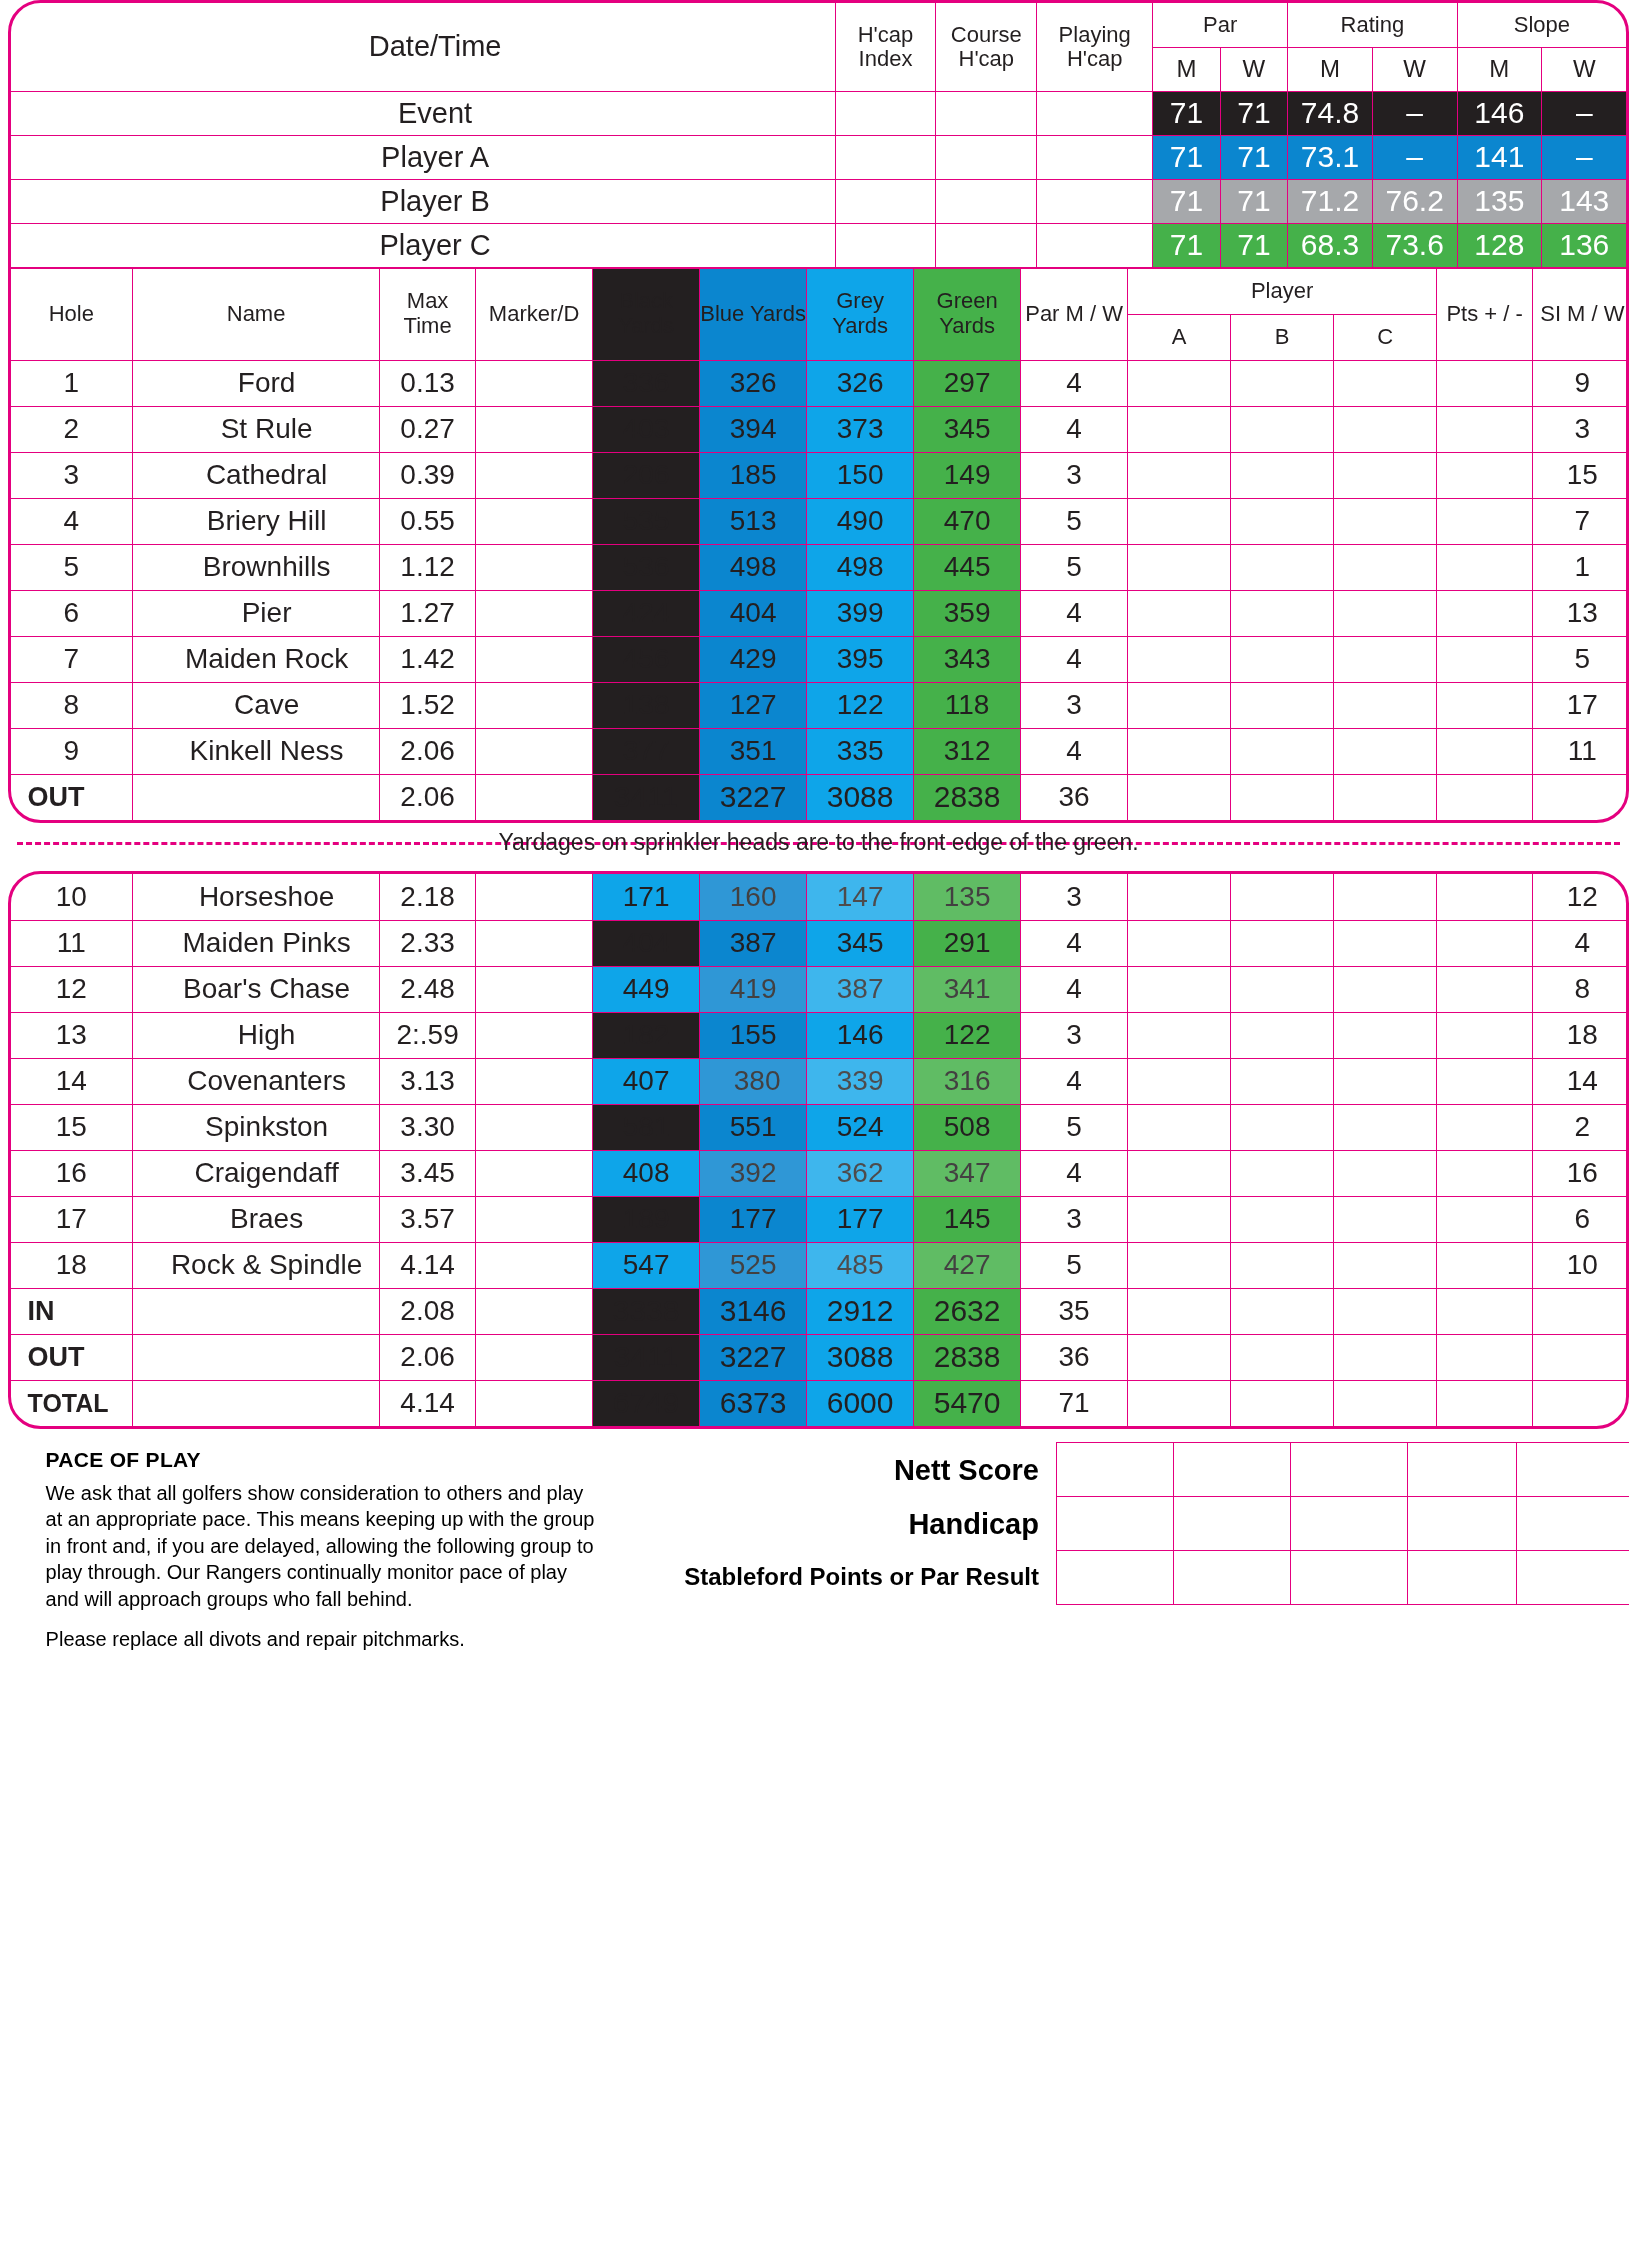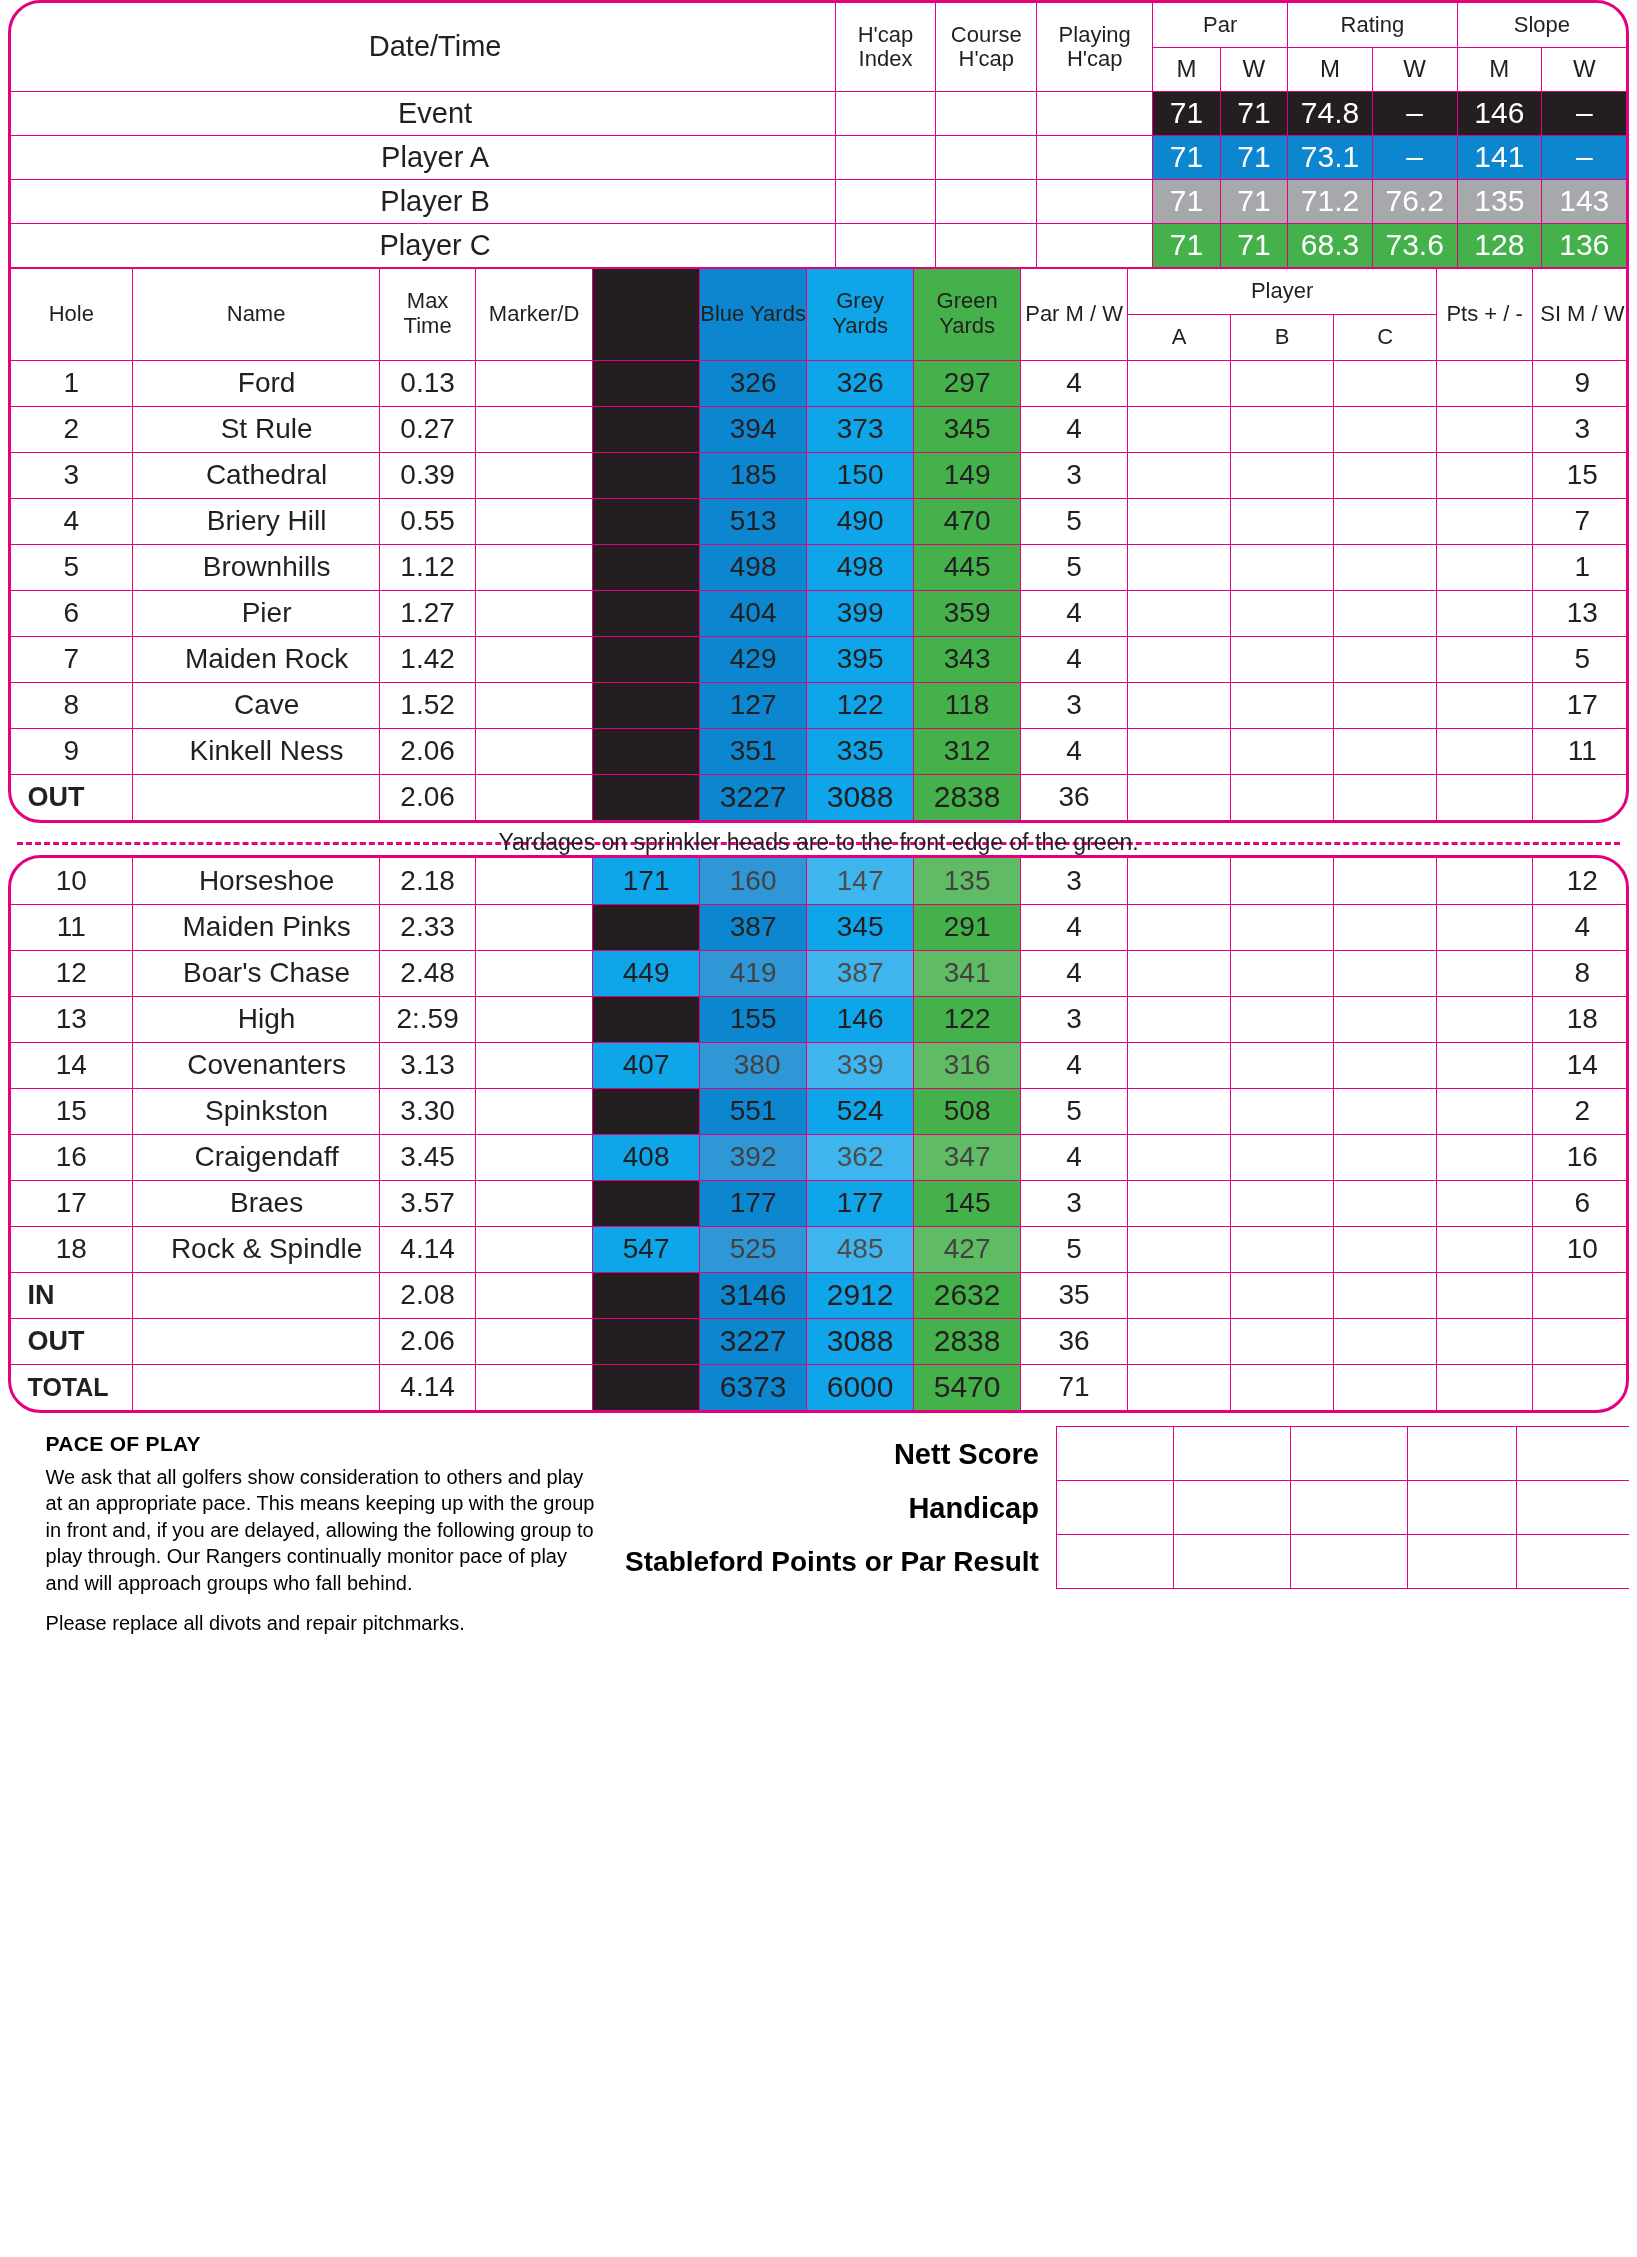--- a/index.html
+++ b/index.html
@@ -80,21 +80,21 @@
   .green { background: #45b14a; color: #ffffff; font-weight: bold; }
   .yd { font-size: 28px; font-weight: bold; }
   .tot .yd { font-size: 30px; }
   .tot td { font-weight: bold; }
   .tot .lbl { text-align: left; padding-left: 17px !important; font-size: 27px; font-weight: bold; }
   .par-tot { font-size: 28px; font-weight: bold; }
 
   
   .note-wrap {
     position: relative;
-    height: 32px;
+    height: 48px;
     margin: 0 7.6px;
   }
   .dash {
     position: absolute;
     top: 19px; left: 9.6px; right: 9.6px;
     border-top: 3.8px dashed #e4007f;
   }
   .note {
     position: absolute;
     top: 5.7px; left: 0; right: 0;
@@ -697,21 +697,21 @@
         </tr>
         <tr>
           <td class="lab">Handicap</td>
           <td></td>
           <td></td>
           <td></td>
           <td></td>
           <td style="border-right:none;border-color:#e4007f;"></td>
         </tr>
         <tr>
-          <td class="lab" style="font-size:28px;text-align:right;">Stableford Points or Par Result</td>
+          <td class="lab" style="font-size:24px;text-align:right;">Stableford Points or Par Result</td>
           <td></td>
           <td></td>
           <td></td>
           <td></td>
           <td style="border-right:none;"></td>
         </tr>
       </tbody>
           </table>
     </div>
   </div>

